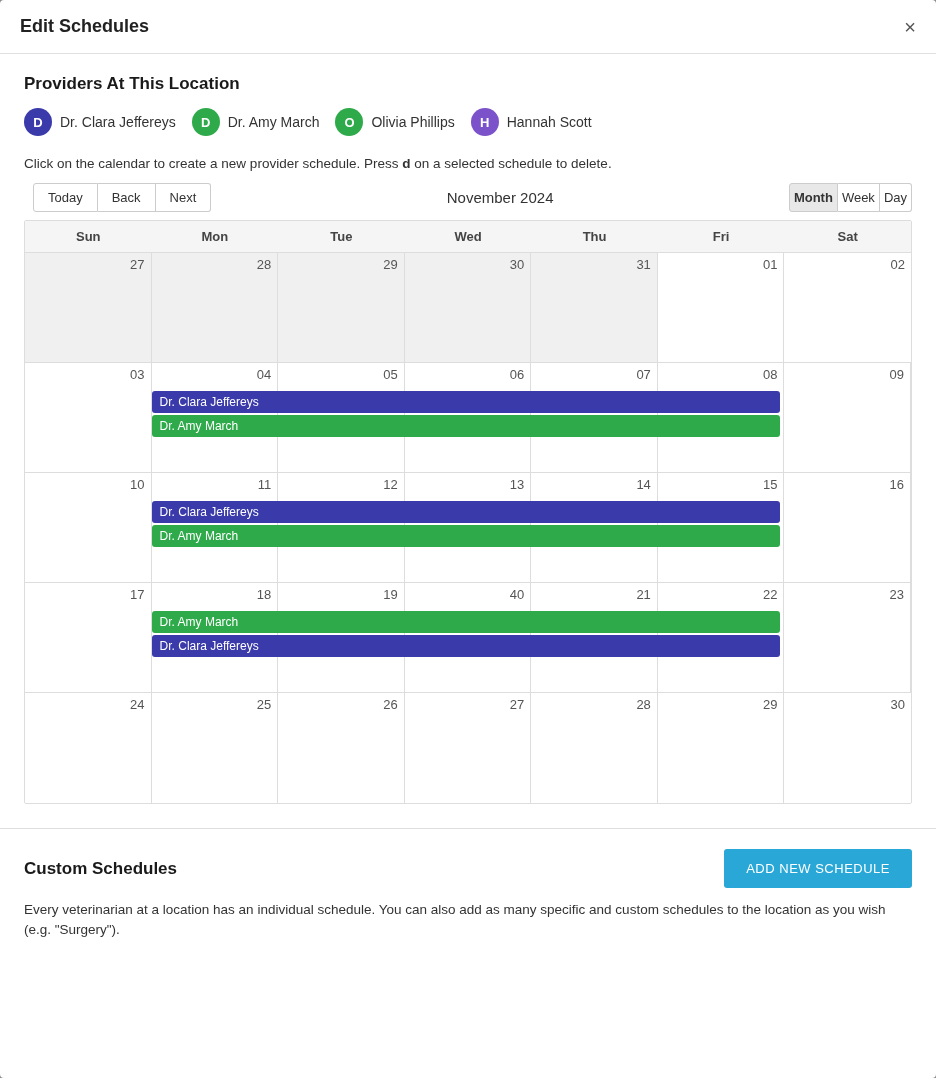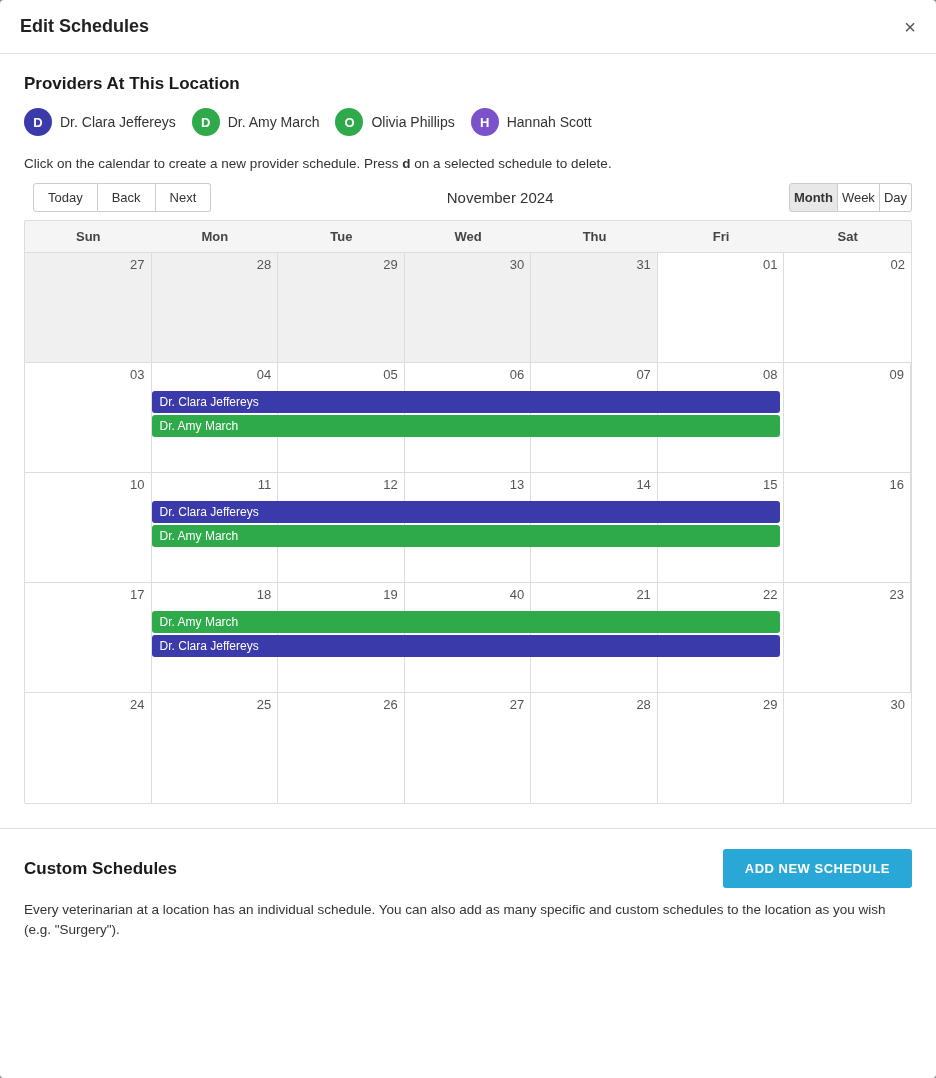--- a/index.html
+++ b/index.html
@@ -176,21 +176,21 @@
       font-size: 17px;
       font-weight: 700;
       color: #1a1a1a;
     }
     .add-schedule-btn {
       background: #29a8d8;
       color: #fff;
       border: none;
       padding: 12px 22px;
       font-size: 13px;
-      font-weight: 700;
+      font-weight: 400;
       letter-spacing: 0.5px;
       border-radius: 3px;
       cursor: pointer;
       text-transform: uppercase;
     }
     .custom-schedules-desc {
       font-size: 13.5px;
       color: #333;
       line-height: 1.5;
     }

